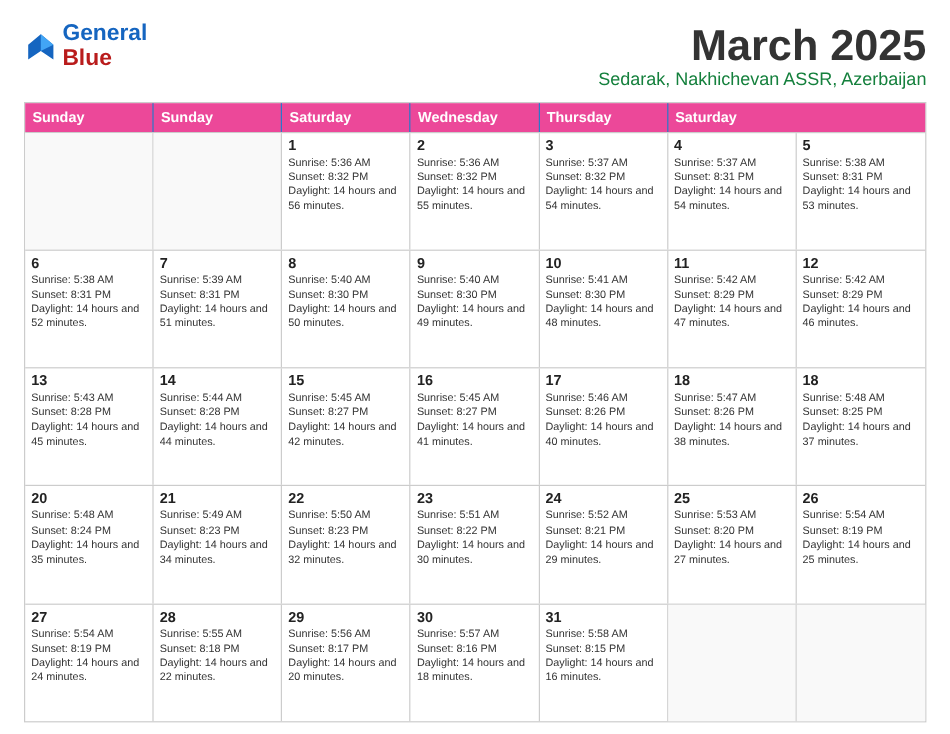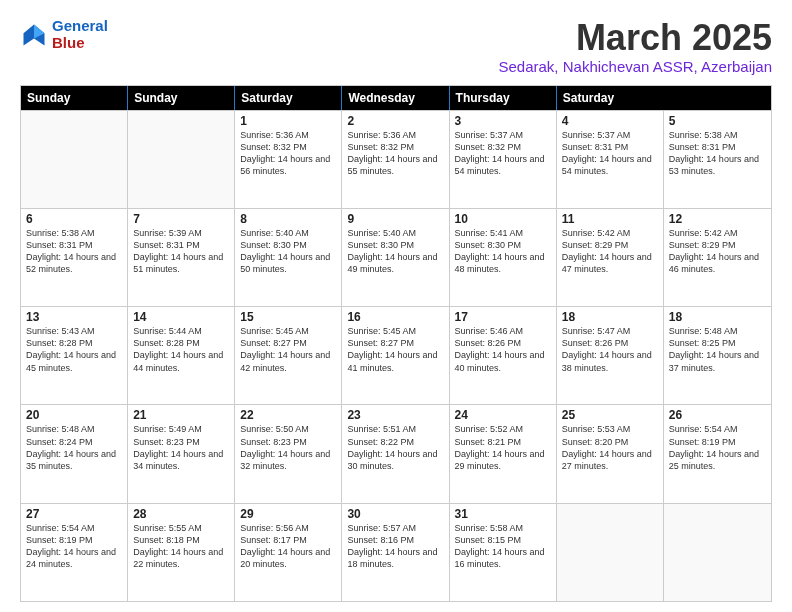--- a/index.html
+++ b/index.html
@@ -22,21 +22,21 @@
       justify-content: space-between;
       align-items: flex-start;
       margin-bottom: 10px;
     }
     .logo {
       display: flex;
       align-items: center;
       gap: 4px;
     }
     .logo-text {
-      font-size: 15px;
+      font-size: 19px;
       font-weight: bold;
       color: #333;
       line-height: 1.1;
     }
     .logo-text span {
       color: #1565c0;
     }
     .logo-icon {
       width: 28px;
       height: 28px;
@@ -45,32 +45,32 @@
       text-align: right;
     }
     .main-title {
       font-size: 36px;
       font-weight: bold;
       color: #333;
       line-height: 1.1;
     }
     .subtitle {
       font-size: 15px;
-      color: #6d28d9;
+      color: #15803d;
     }
     .calendar {
       flex: 1;
       display: flex;
       flex-direction: column;
       border: 1px solid #ccc;
     }
     .cal-header-row {
       display: grid;
       grid-template-columns: repeat(7, 1fr);
-      background: #000000;
+      background: #ec4899;
     }
     .cal-header-cell {
       color: #fff;
       font-size: 12px;
       font-weight: bold;
       padding: 5px 6px;
       border-right: 1px solid #2979c9;
       text-align: left;
     }
     .cal-header-cell:last-child { border-right: none; }

